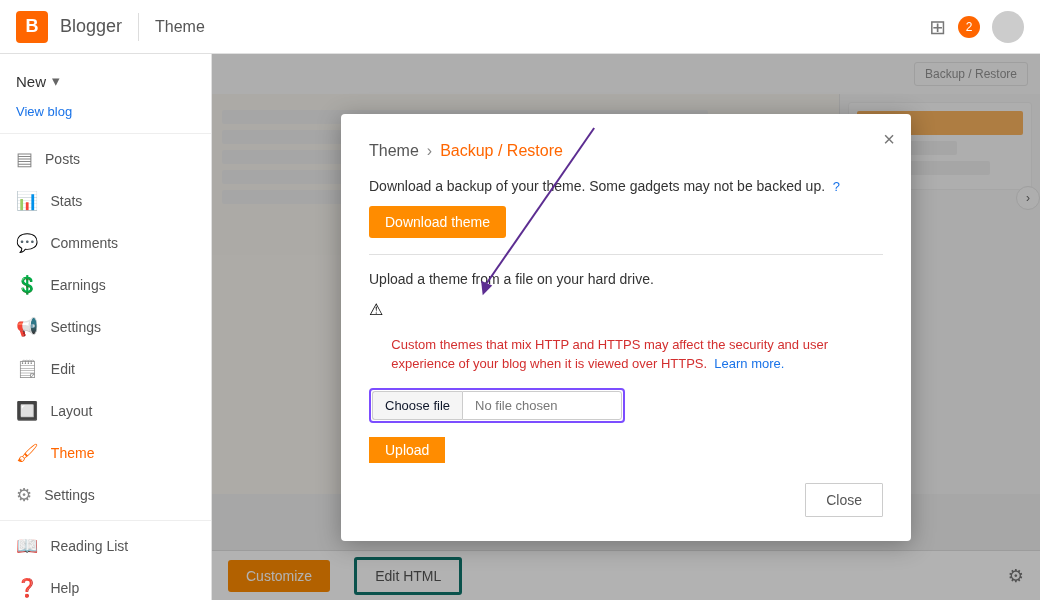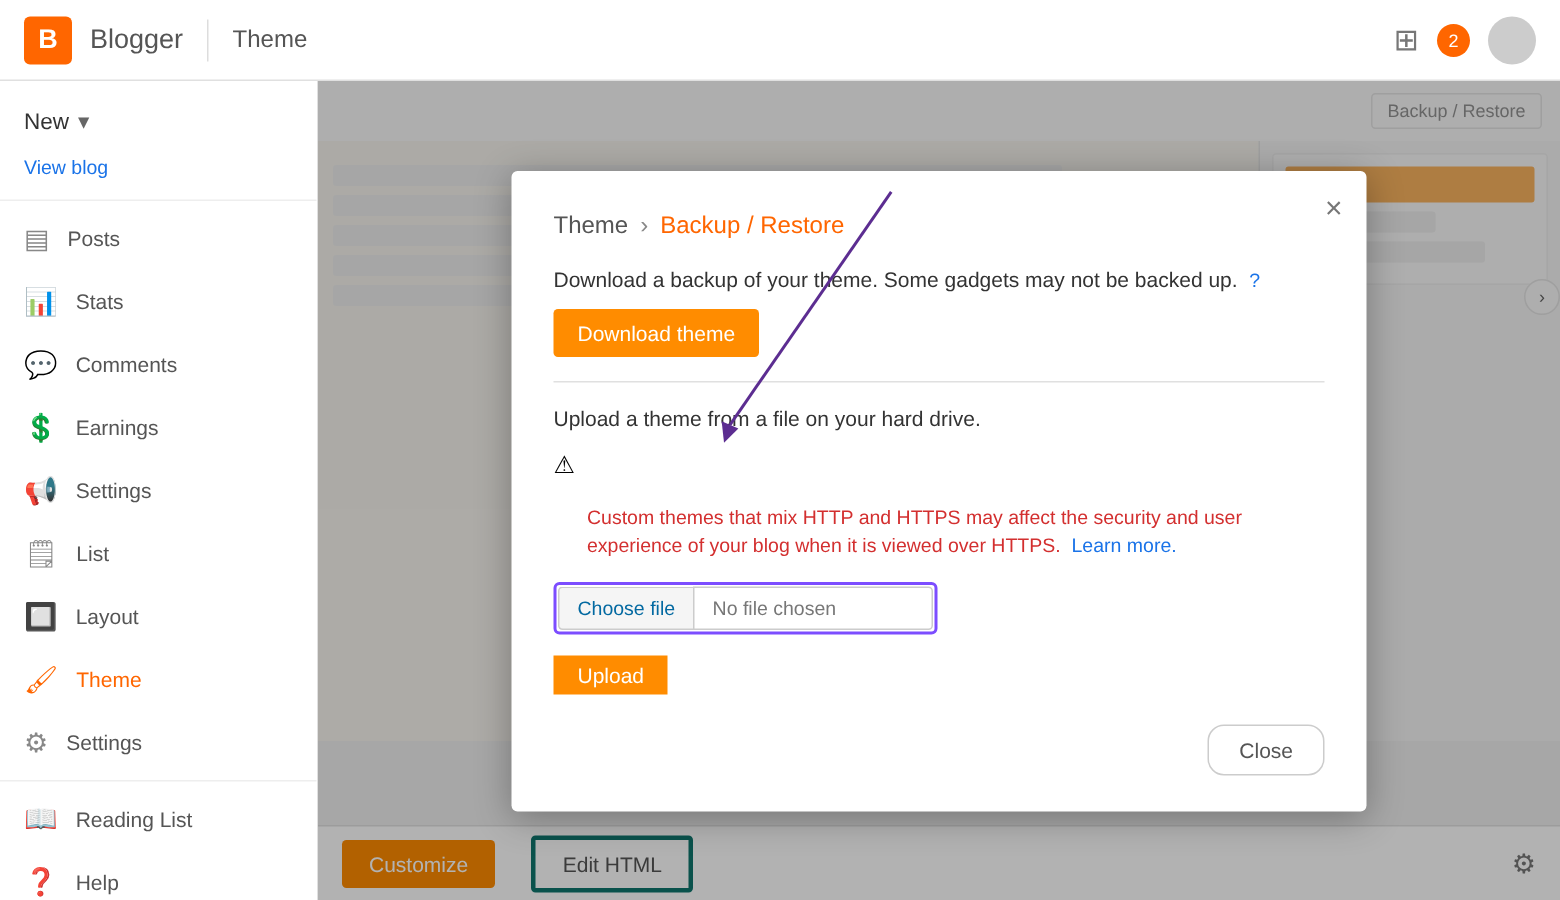--- a/index.html
+++ b/index.html
@@ -174,42 +174,42 @@
     }
     .warning-icon { font-size: 16px; margin-top: 1px; }
     .warning-text { font-size: 13px; color: #d32f2f; line-height: 1.5; margin-top: 36px; }
     .warning-text .learn-more { color: #1a73e8; }
     .file-input-area {
       display: flex; align-items: center; margin-bottom: 14px;
     }
     .choose-file-btn {
       border: 1px solid #ccc; background: #f5f5f5;
       border-radius: 3px 0 0 3px; padding: 6px 12px;
-      font-size: 13px; cursor: pointer; color: #0369a1;
+      font-size: 13px; cursor: pointer; color: #0f172a;
       border-right: none;
     }
     .file-chosen-label {
       border: 1px solid #ccc; background: #fff;
       padding: 6px 12px; font-size: 13px; color: #777;
       border-radius: 0 3px 3px 0; min-width: 160px;
     }
     .file-input-wrapper {
       border: 2px solid #7c4dff; border-radius: 4px;
       display: inline-flex; padding: 1px;
     }
     .upload-btn {
       background: #ff8c00; color: #fff; border: none; border-radius: 0;
       padding: 5px 16px; font-size: 14px; cursor: pointer;
     }
     .modal-footer {
       display: flex; justify-content: flex-end; margin-top: 20px;
     }
     .close-btn {
       background: #fff; color: #555; border: 1px solid #ccc;
-      border-radius: 11px; padding: 8px 20px; font-size: 14px; cursor: pointer;
+      border-radius: 1px; padding: 8px 20px; font-size: 14px; cursor: pointer;
     }
 
     
     .annotation-arrow {
       position: absolute; top: 0; left: 0; width: 100%; height: 100%;
       pointer-events: none; z-index: 200;
     }
   </style>
 </head>
 <body>
@@ -253,21 +253,21 @@
     <div class="sidebar-item">
       <span class="icon">💲</span>
       <span class="label">Earnings</span>
     </div>
     <div class="sidebar-item">
       <span class="icon">📢</span>
       <span class="label">Settings</span>
     </div>
     <div class="sidebar-item">
       <span class="icon">🗒</span>
-      <span class="label">List</span>
+      <span class="label">Edit</span>
     </div>
     <div class="sidebar-item">
       <span class="icon">🔲</span>
       <span class="label">Layout</span>
     </div>
     <div class="sidebar-item active">
       <span class="icon">🖌</span>
       <span class="label">Theme</span>
     </div>
     <div class="sidebar-item">

